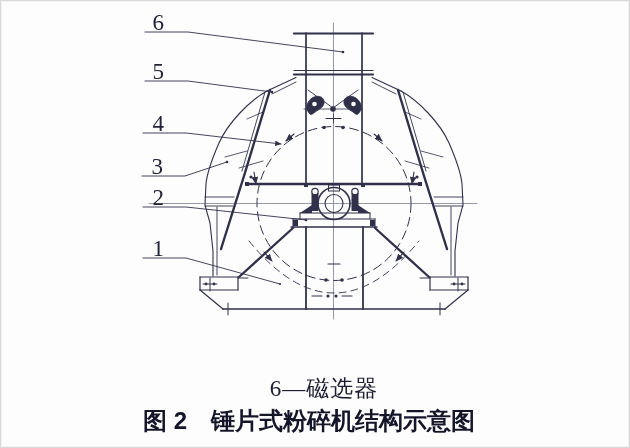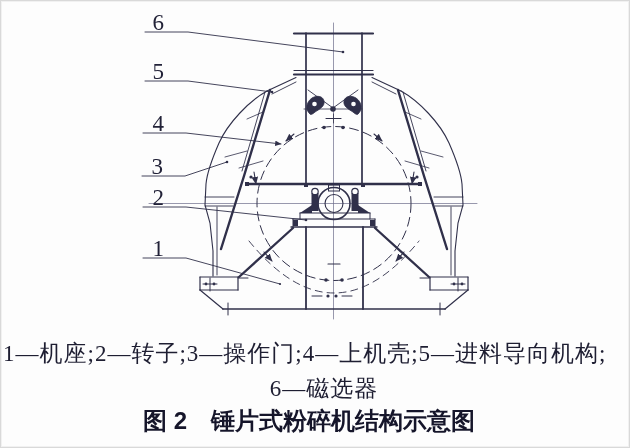--- a/index.html
+++ b/index.html
@@ -235,16 +235,15 @@
         <circle cx="305" cy="219" r="1.3" fill="#30304a" stroke="none"></circle>
       </g>
       <g>
         <text class="callout-num" x="163" y="255" text-anchor="end" stroke="none">1</text>
         <path d="M142,257 H185 L279,283"></path>
         <circle cx="279" cy="283" r="1.1" fill="#30304a" stroke="none"></circle>
       </g>
     </g>
   </svg>
 
-  <div class="cap cap-legend1">1—机座;2—转子;3—操作门;4—上机壳;5—进料导向机构;</div>
   <div class="cap cap-legend2">6—磁选器</div>
   <div class="cap cap-title">图 2　锤片式粉碎机结构示意图</div>
 </div>
 
 </body></html>

